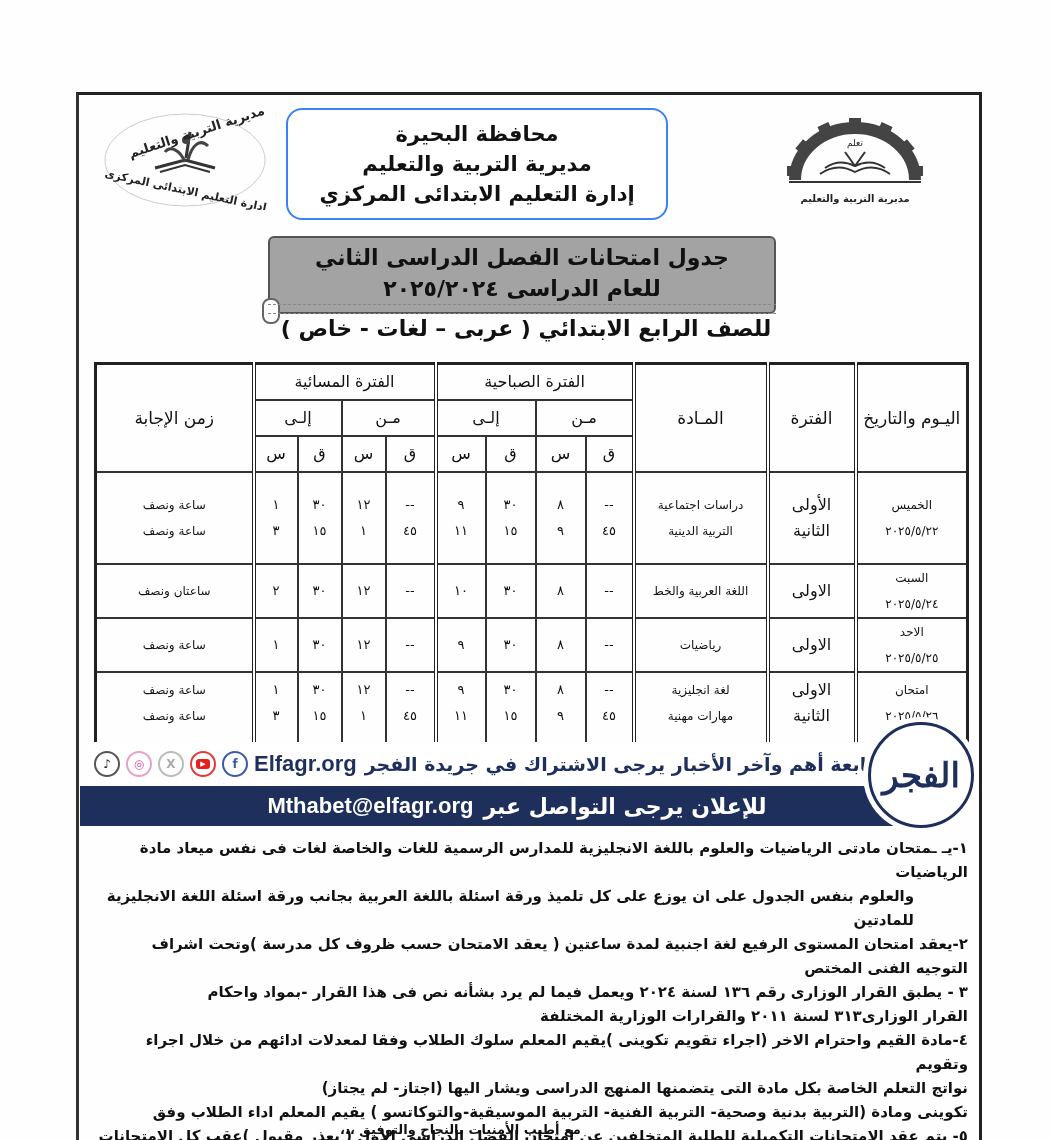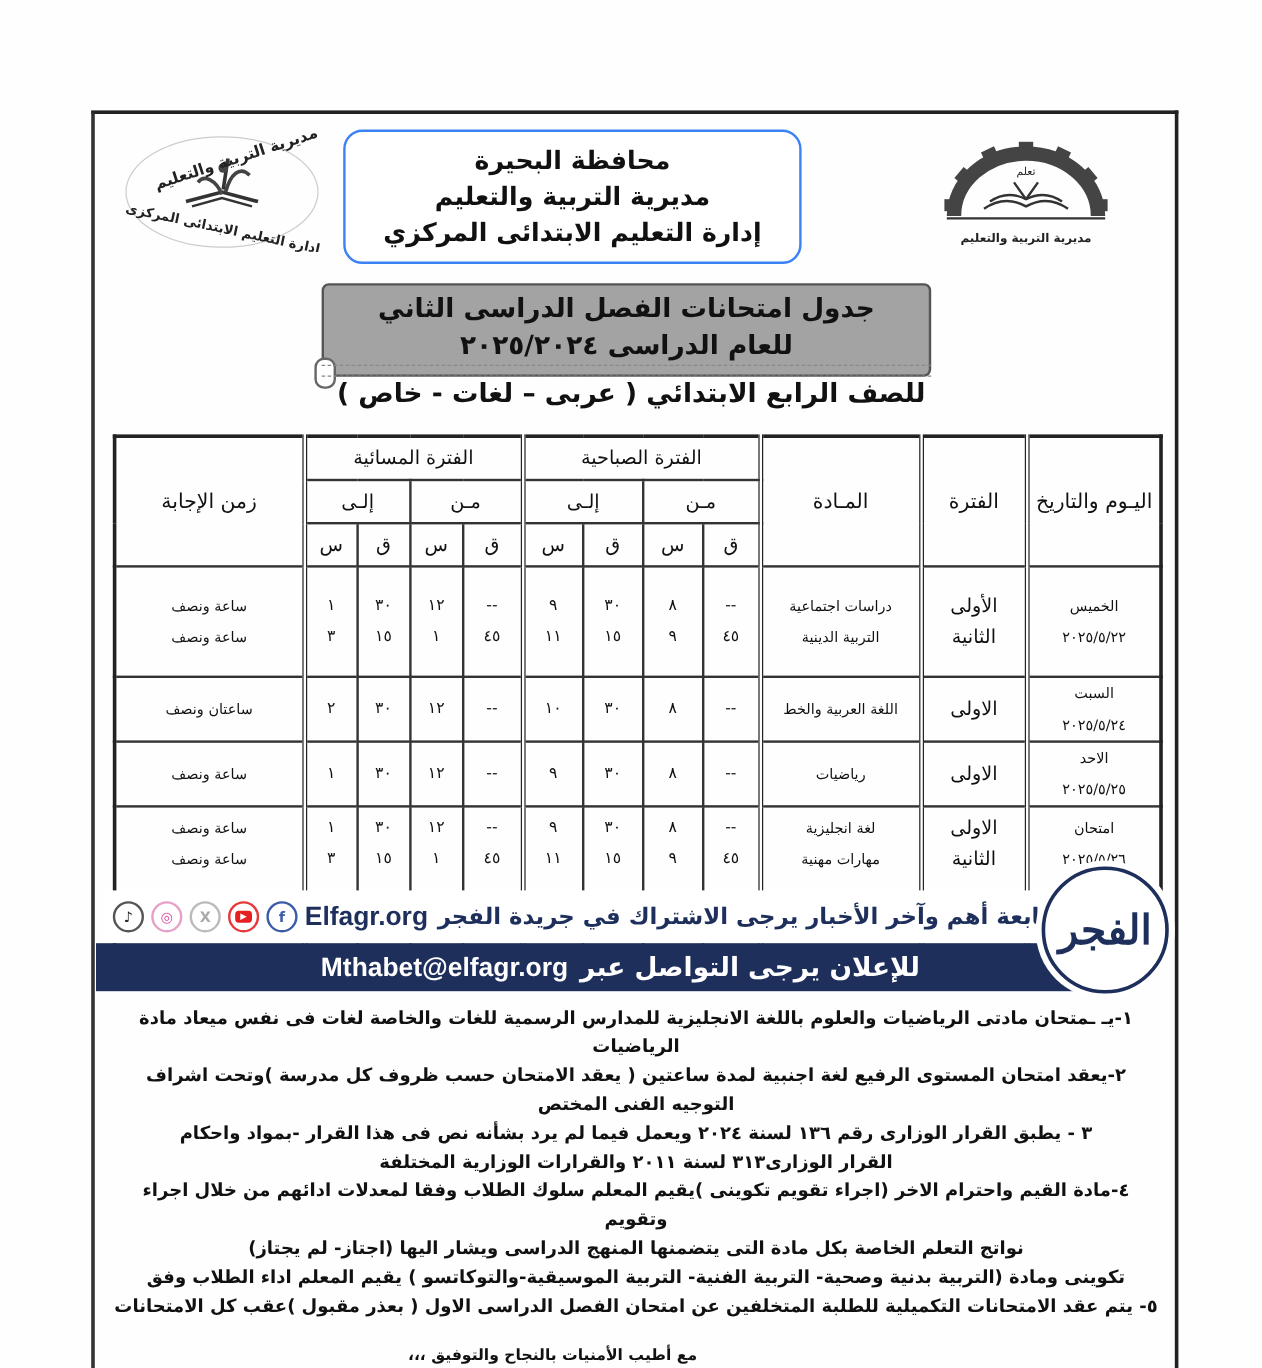--- a/index.html
+++ b/index.html
@@ -109,21 +109,21 @@
     display: flex; align-items: center; justify-content: center;
     color: #1e2f5c; font-size: 34px; font-weight: bold; direction: rtl;
     font-family: "DejaVu Serif", serif;
   }
 
   
   .notes {
     position: absolute; left: 92px; top: 836px; width: 876px; direction: rtl;
     font-size: 15px; line-height: 24px; font-weight: bold; text-align: right;
   }
-  .notes p { margin: 0; text-align: center; }
+  .notes p { margin: 0; }
   .notes .indent { padding-right: 54px; }
   .closing {
     position: absolute; left: 340px; top: 1122px; width: 340px; text-align: left;
     direction: rtl; font-size: 13px; font-weight: bold;
   }
 </style>
 </head>
 <body>
 
 <div class="page-frame"></div>
@@ -511,20 +511,21 @@
   </div>
   <div class="ad-bottom">
     <span class="email">Mthabet@elfagr.org</span>
     <span class="text">للإعلان يرجى التواصل عبر</span>
   </div>
   <div class="ad-logo">الفجر</div>
 </div>
 
 <div class="notes">
   <p>١-يـ ـمتحان مادتى الرياضيات والعلوم باللغة الانجليزية للمدارس الرسمية للغات والخاصة لغات فى نفس ميعاد مادة الرياضيات</p>
+  <p class="indent">والعلوم بنفس الجدول على ان يوزع على كل تلميذ ورقة اسئلة باللغة العربية بجانب ورقة اسئلة اللغة الانجليزية للمادتين</p>
   <p>٢-يعقد امتحان المستوى الرفيع لغة اجنبية لمدة ساعتين ( يعقد الامتحان حسب ظروف كل مدرسة )وتحت اشراف</p>
   <p>التوجيه الفنى المختص</p>
   <p>٣ - يطبق القرار الوزارى رقم ١٣٦ لسنة ٢٠٢٤ ويعمل فيما لم يرد بشأنه نص فى هذا القرار -بمواد واحكام</p>
   <p>القرار الوزارى٣١٣ لسنة ٢٠١١ والقرارات الوزارية المختلفة</p>
   <p>٤-مادة القيم واحترام الاخر (اجراء تقويم تكوينى )يقيم المعلم سلوك الطلاب وفقا لمعدلات ادائهم من خلال اجراء وتقويم</p>
   <p>نواتج التعلم الخاصة بكل مادة التى يتضمنها المنهج الدراسى ويشار اليها (اجتاز- لم يجتاز)</p>
   <p>تكوينى ومادة (التربية بدنية وصحية- التربية الفنية- التربية الموسيقية-والتوكاتسو ) يقيم المعلم اداء الطلاب وفق</p>
   <p>٥- يتم عقد الامتحانات التكميلية للطلبة المتخلفين عن امتحان الفصل الدراسى الاول ( بعذر مقبول )عقب كل الامتحانات</p>
 
 </div>

